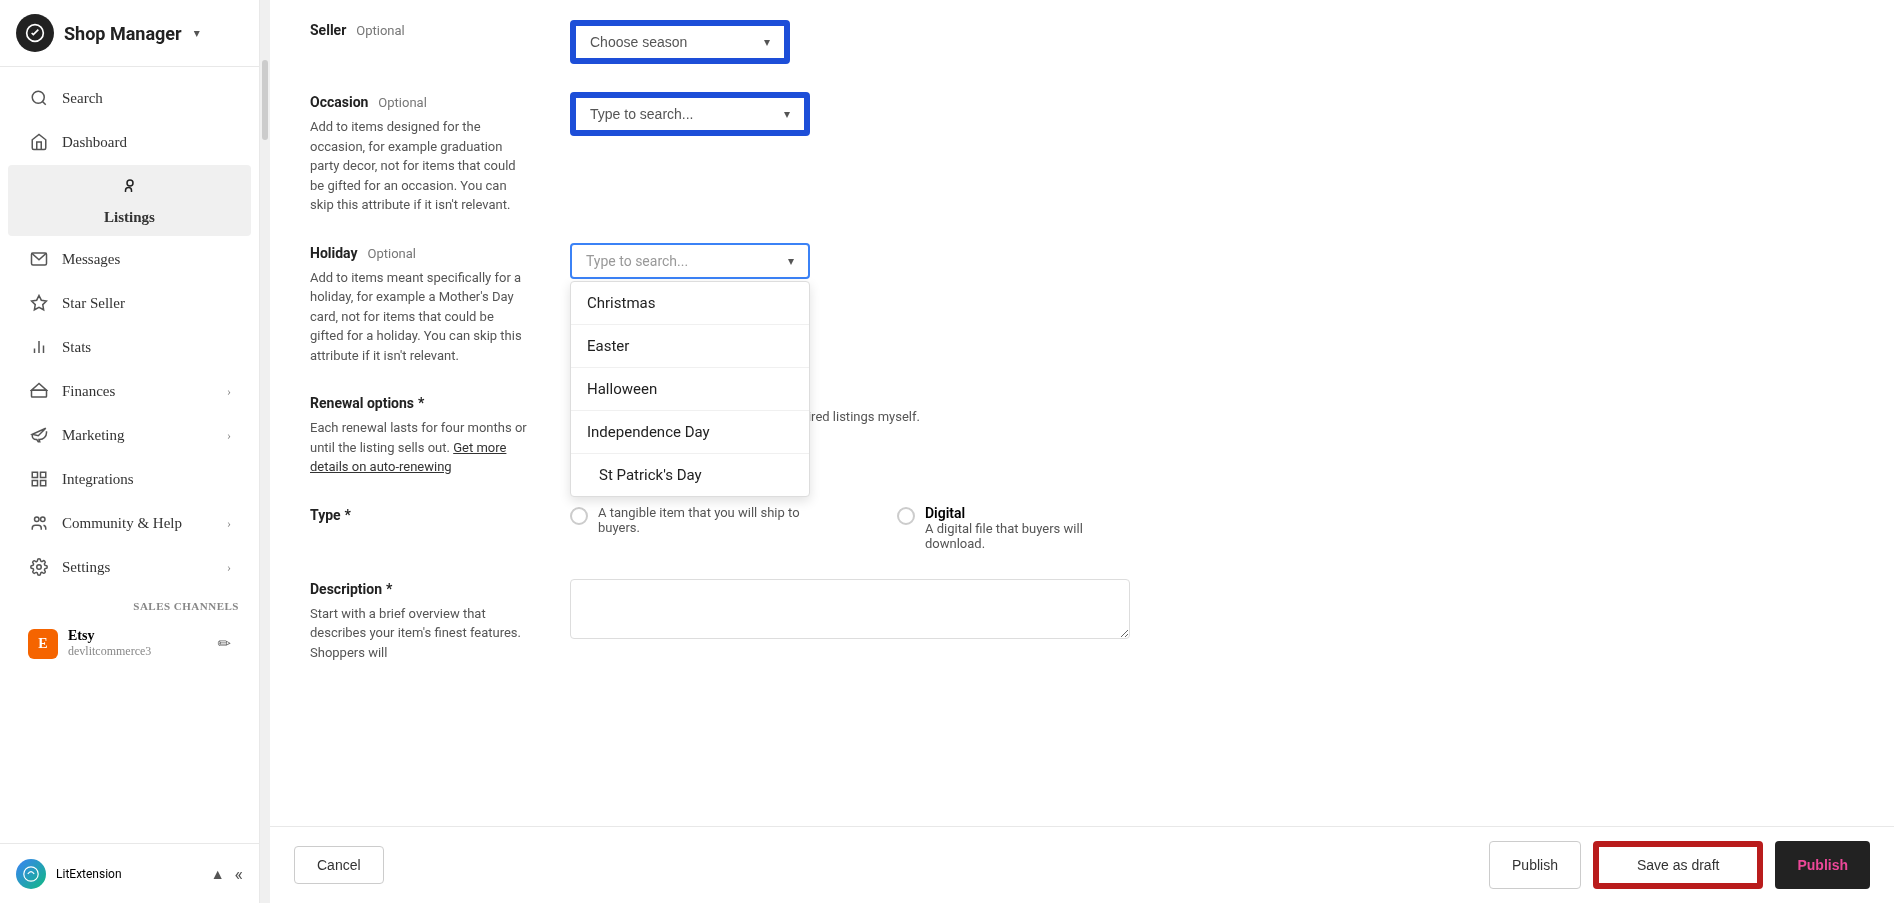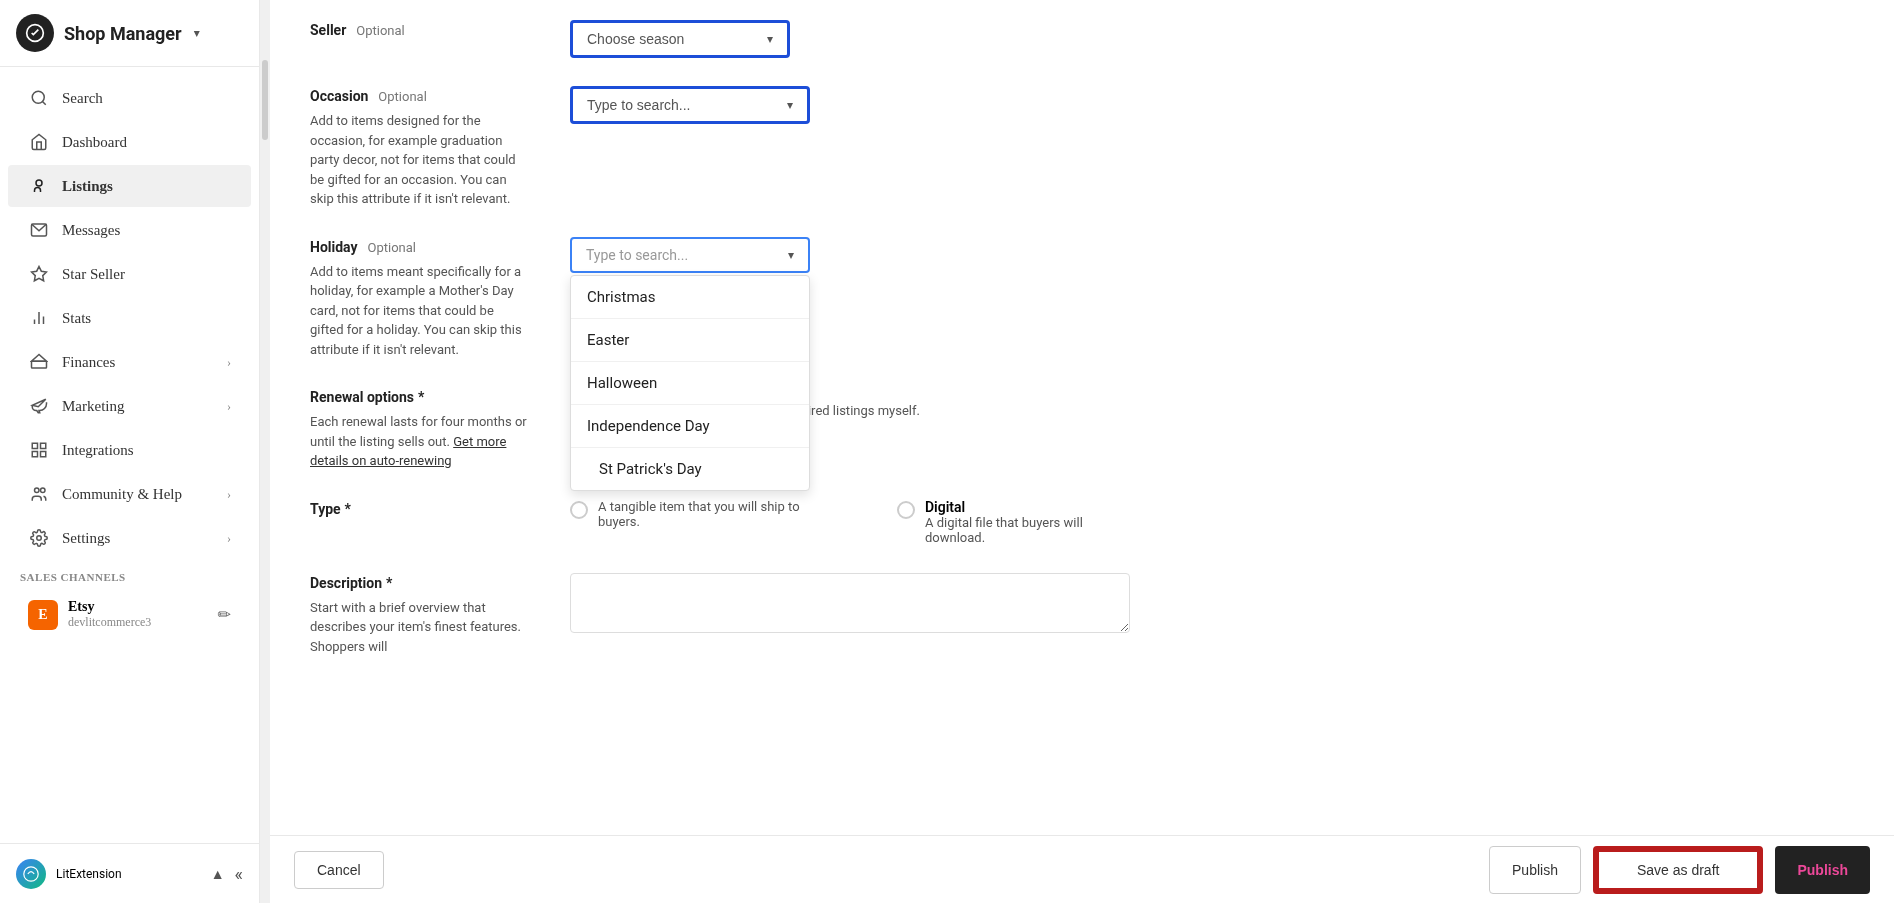--- a/index.html
+++ b/index.html
@@ -10,25 +10,25 @@
     
     .sidebar { width: 260px; min-width: 260px; background: #fff; border-right: 1px solid #e8e8e8; display: flex; flex-direction: column; overflow-y: auto; }
 
     .sidebar-header { padding: 14px 16px; display: flex; align-items: center; gap: 10px; border-bottom: 1px solid #e8e8e8; }
     .sidebar-logo { width: 38px; height: 38px; background: #222; border-radius: 50%; display: flex; align-items: center; justify-content: center; color: #fff; font-size: 18px; font-weight: bold; flex-shrink: 0; }
     .sidebar-title { font-size: 18px; font-weight: 700; color: #222; }
     .sidebar-arrow { color: #555; font-size: 12px; margin-left: 2px; }
 
     .sidebar-nav { flex: 1; padding: 8px 0; font-family: Liberation Serif, serif; }
     .nav-item { display: flex; align-items: center; gap: 12px; padding: 10px 20px; cursor: pointer; color: #333; font-size: 15px; border-radius: 4px; margin: 2px 8px; text-decoration: none; }
-    .nav-item.active { background: #f0f0f0; font-weight: 600; }
+    .nav-item.active { background: #f0f0f0; font-weight: 600; flex-direction: column; }
     .nav-item .icon { width: 22px; height: 22px; display: flex; align-items: center; justify-content: center; flex-shrink: 0; }
     .nav-item .chevron { margin-left: auto; font-size: 12px; color: #888; }
 
-    .nav-section-label { padding: 10px 20px 4px; font-size: 11px; color: #888; font-weight: 600; letter-spacing: 0.5px; text-transform: uppercase; }
+    .nav-section-label { padding: 10px 20px 4px; font-size: 11px; color: #888; font-weight: 600; letter-spacing: 0.5px; text-transform: uppercase; text-align: right; }
 
     .sales-channel { display: flex; align-items: center; gap: 10px; padding: 10px 20px; margin: 2px 8px; }
     .etsy-badge { width: 30px; height: 30px; background: #f56400; border-radius: 6px; display: flex; align-items: center; justify-content: center; color: #fff; font-weight: 700; font-size: 14px; flex-shrink: 0; }
     .channel-info { flex: 1; }
     .channel-name { font-size: 14px; font-weight: 600; }
     .channel-sub { font-size: 12px; color: #888; }
     .edit-btn { color: #666; cursor: pointer; }
 
     
     .bottom-bar { height: 60px; border-top: 1px solid #e8e8e8; display: flex; align-items: center; padding: 0 16px; gap: 10px; background: #fff; }
@@ -43,21 +43,21 @@
     .form-section { padding: 20px 40px; max-width: 900px; }
 
     .field-row { display: flex; gap: 40px; margin-bottom: 28px; align-items: flex-start; }
     .field-label-col { width: 220px; min-width: 220px; }
     .field-label { font-size: 14px; font-weight: 700; color: #222; display: inline; }
     .field-optional { font-size: 13px; color: #777; margin-left: 6px; }
     .field-desc { font-size: 13px; color: #555; margin-top: 6px; line-height: 1.5; }
     .field-input-col { flex: 1; }
 
     
-    .dropdown-btn { display: flex; align-items: center; justify-content: space-between; padding: 8px 14px; border: 3px solid #1d4ed8; border-radius: 4px; background: #fff; cursor: pointer; font-size: 14px; color: #555; width: 220px; }
+    .dropdown-btn { display: flex; align-items: center; justify-content: space-between; padding: 8px 14px; border: 6px solid #1d4ed8; border-radius: 4px; background: #fff; cursor: pointer; font-size: 14px; color: #555; width: 220px; }
     .dropdown-arrow { color: #555; font-size: 12px; }
 
     .search-dropdown { position: relative; width: 240px; }
     .search-dropdown-input { display: flex; align-items: center; justify-content: space-between; padding: 8px 14px; border: 2px solid #3b82f6; border-radius: 4px; background: #fff; cursor: pointer; font-size: 14px; color: #999; width: 240px; }
     .search-dropdown-input .arrow { color: #555; font-size: 12px; }
 
     .dropdown-menu { position: absolute; top: 100%; left: 0; width: 240px; border: 1px solid #ddd; background: #fff; border-radius: 4px; box-shadow: 0 4px 12px rgba(0,0,0,0.12); z-index: 100; margin-top: 2px; }
     .dropdown-menu-item { padding: 12px 16px; font-size: 15px; color: #222; cursor: pointer; border-bottom: 1px solid #f0f0f0; }
     .dropdown-menu-item:last-child { border-bottom: none; margin-left: 12px; }
 
@@ -69,21 +69,21 @@
     .renewal-sub { font-size: 13px; color: #555; }
     .price-info { font-size: 13px; color: #555; margin-bottom: 4px; }
 
     
     .type-row { display: flex; gap: 40px; }
     .type-option { display: flex; align-items: flex-start; gap: 10px; }
     .type-label { font-size: 14px; font-weight: 600; }
     .type-sub { font-size: 13px; color: #555; }
 
     
-    .action-bar { height: 68px; border-top: 1px solid #e8e8e8; display: flex; align-items: center; padding: 0 24px; background: #fff; }
+    .action-bar { height: 77px; border-top: 1px solid #e8e8e8; display: flex; align-items: center; padding: 0 24px; background: #fff; }
     .cancel-btn { padding: 10px 22px; border: 1px solid #ccc; border-radius: 4px; background: #fff; font-size: 14px; cursor: pointer; color: #333; }
     .action-bar-right { margin-left: auto; display: flex; gap: 12px; }
     .preview-btn { padding: 10px 22px; border: 1px solid #ccc; border-radius: 4px; background: #fff; font-size: 14px; cursor: pointer; color: #333; }
     .draft-btn { padding: 10px 38px; border: 6px solid #b91c1c; border-radius: 4px; background: #fff; font-size: 14px; cursor: pointer; color: #333; }
     .publish-btn { padding: 10px 22px; border: none; border-radius: 4px; background: #222; color: #ec4899; font-size: 14px; cursor: pointer; font-weight: 600; }
 
     
     .sidebar::-webkit-scrollbar { width: 6px; }
     .sidebar::-webkit-scrollbar-track { background: #f1f1f1; }
     .sidebar::-webkit-scrollbar-thumb { background: #ccc; border-radius: 3px; }

